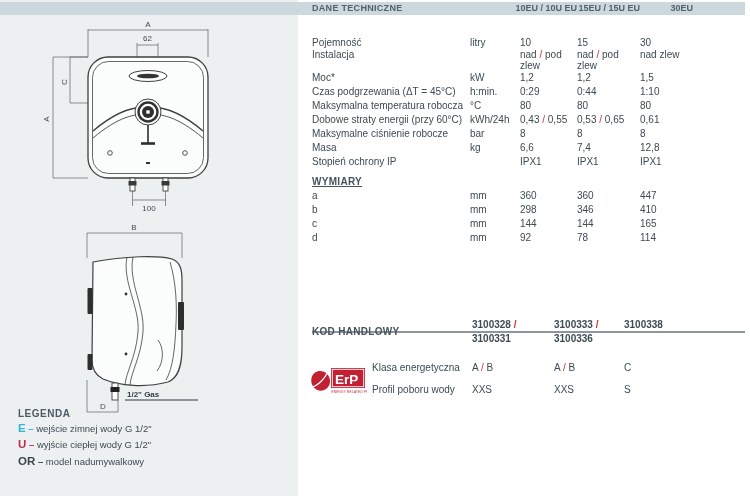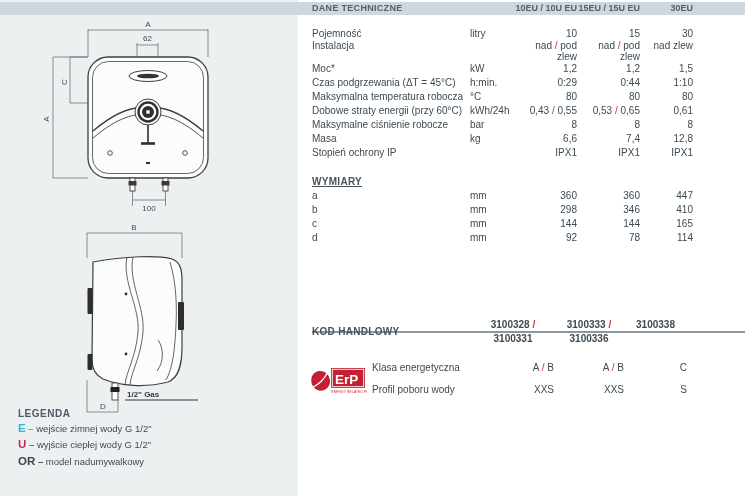--- a/index.html
+++ b/index.html
@@ -7,34 +7,34 @@
         font-family:"Liberation Sans",sans-serif;color:#3d4a53;}
   .left-panel{position:absolute;left:0;top:0;width:298px;height:496px;background:#edf0f1;}
   
   .band{position:absolute;left:0;top:2px;width:745px;height:13px;background:var(--band_bg,#ccd7de);}
   .band-title{position:absolute;left:312px;top:0;height:18px;line-height:13px;
               font-size:9px;font-weight:bold;color:#52616b;letter-spacing:.3px;}
   .band-col{position:absolute;top:0;height:13px;line-height:13px;font-size:9px;font-weight:bold;
             color:#52616b;width:120px;text-align:right;}
   .bc1{left:457px}.bc2{left:520px}.bc3{left:573px}
   
-  .tech{position:absolute;left:312px;top:27px;width:381px;}
+  .tech{position:absolute;left:312px;top:36px;width:381px;}
   .trow{display:grid;grid-template-columns:158px 50px 57px 63px 53px;height:14px;
         font-size:10px;line-height:14px;}
   .trow.tall{height:21px;line-height:10.5px;}
-  .cv{text-align:right;}
+  .cv{text-align:left;}
   .rs{color:var(--accent_red,#cf3339);}
   .sec-title{position:absolute;left:312px;font-size:10px;font-weight:bold;color:#46535c;letter-spacing:.3px;text-decoration:underline;}
   .wym{position:absolute;left:312px;top:189px;width:381px;}
   
   .kod-rule{position:absolute;left:312px;top:331px;width:433px;height:2px;background:#8d969c;}
   .kod-head{position:absolute;left:312px;top:318px;width:375px;display:grid;
             grid-template-columns:160px 82px 70px 63px;font-size:10px;font-weight:bold;}
   .kod-head .kt{line-height:28px;letter-spacing:.3px;color:#46535c;}
-  .code{ text-align:center;line-height:14px;}
+  .code{ text-align:left;line-height:14px;}
   .kod-row{position:absolute;left:312px;width:375px;display:grid;
            grid-template-columns:160px 82px 70px 63px;font-size:10px;line-height:14px;}
   .kod-row .kl{padding-left:60px;}
   .kr1{top:361px}.kr2{top:383px}
   .erp{position:absolute;left:309px;top:366px;width:58px;height:30px;}
   
   .legend-title{position:absolute;left:18px;top:408px;font-size:10px;color:#4c5a64;
                 letter-spacing:.5px;font-weight:bold;text-align:right;}
   .litem{position:absolute;left:18px;font-size:9.5px;line-height:12px;white-space:nowrap;}
   .li1{top:422px}.li2{top:438px}.li3{top:455px}.li4{top:471px}

